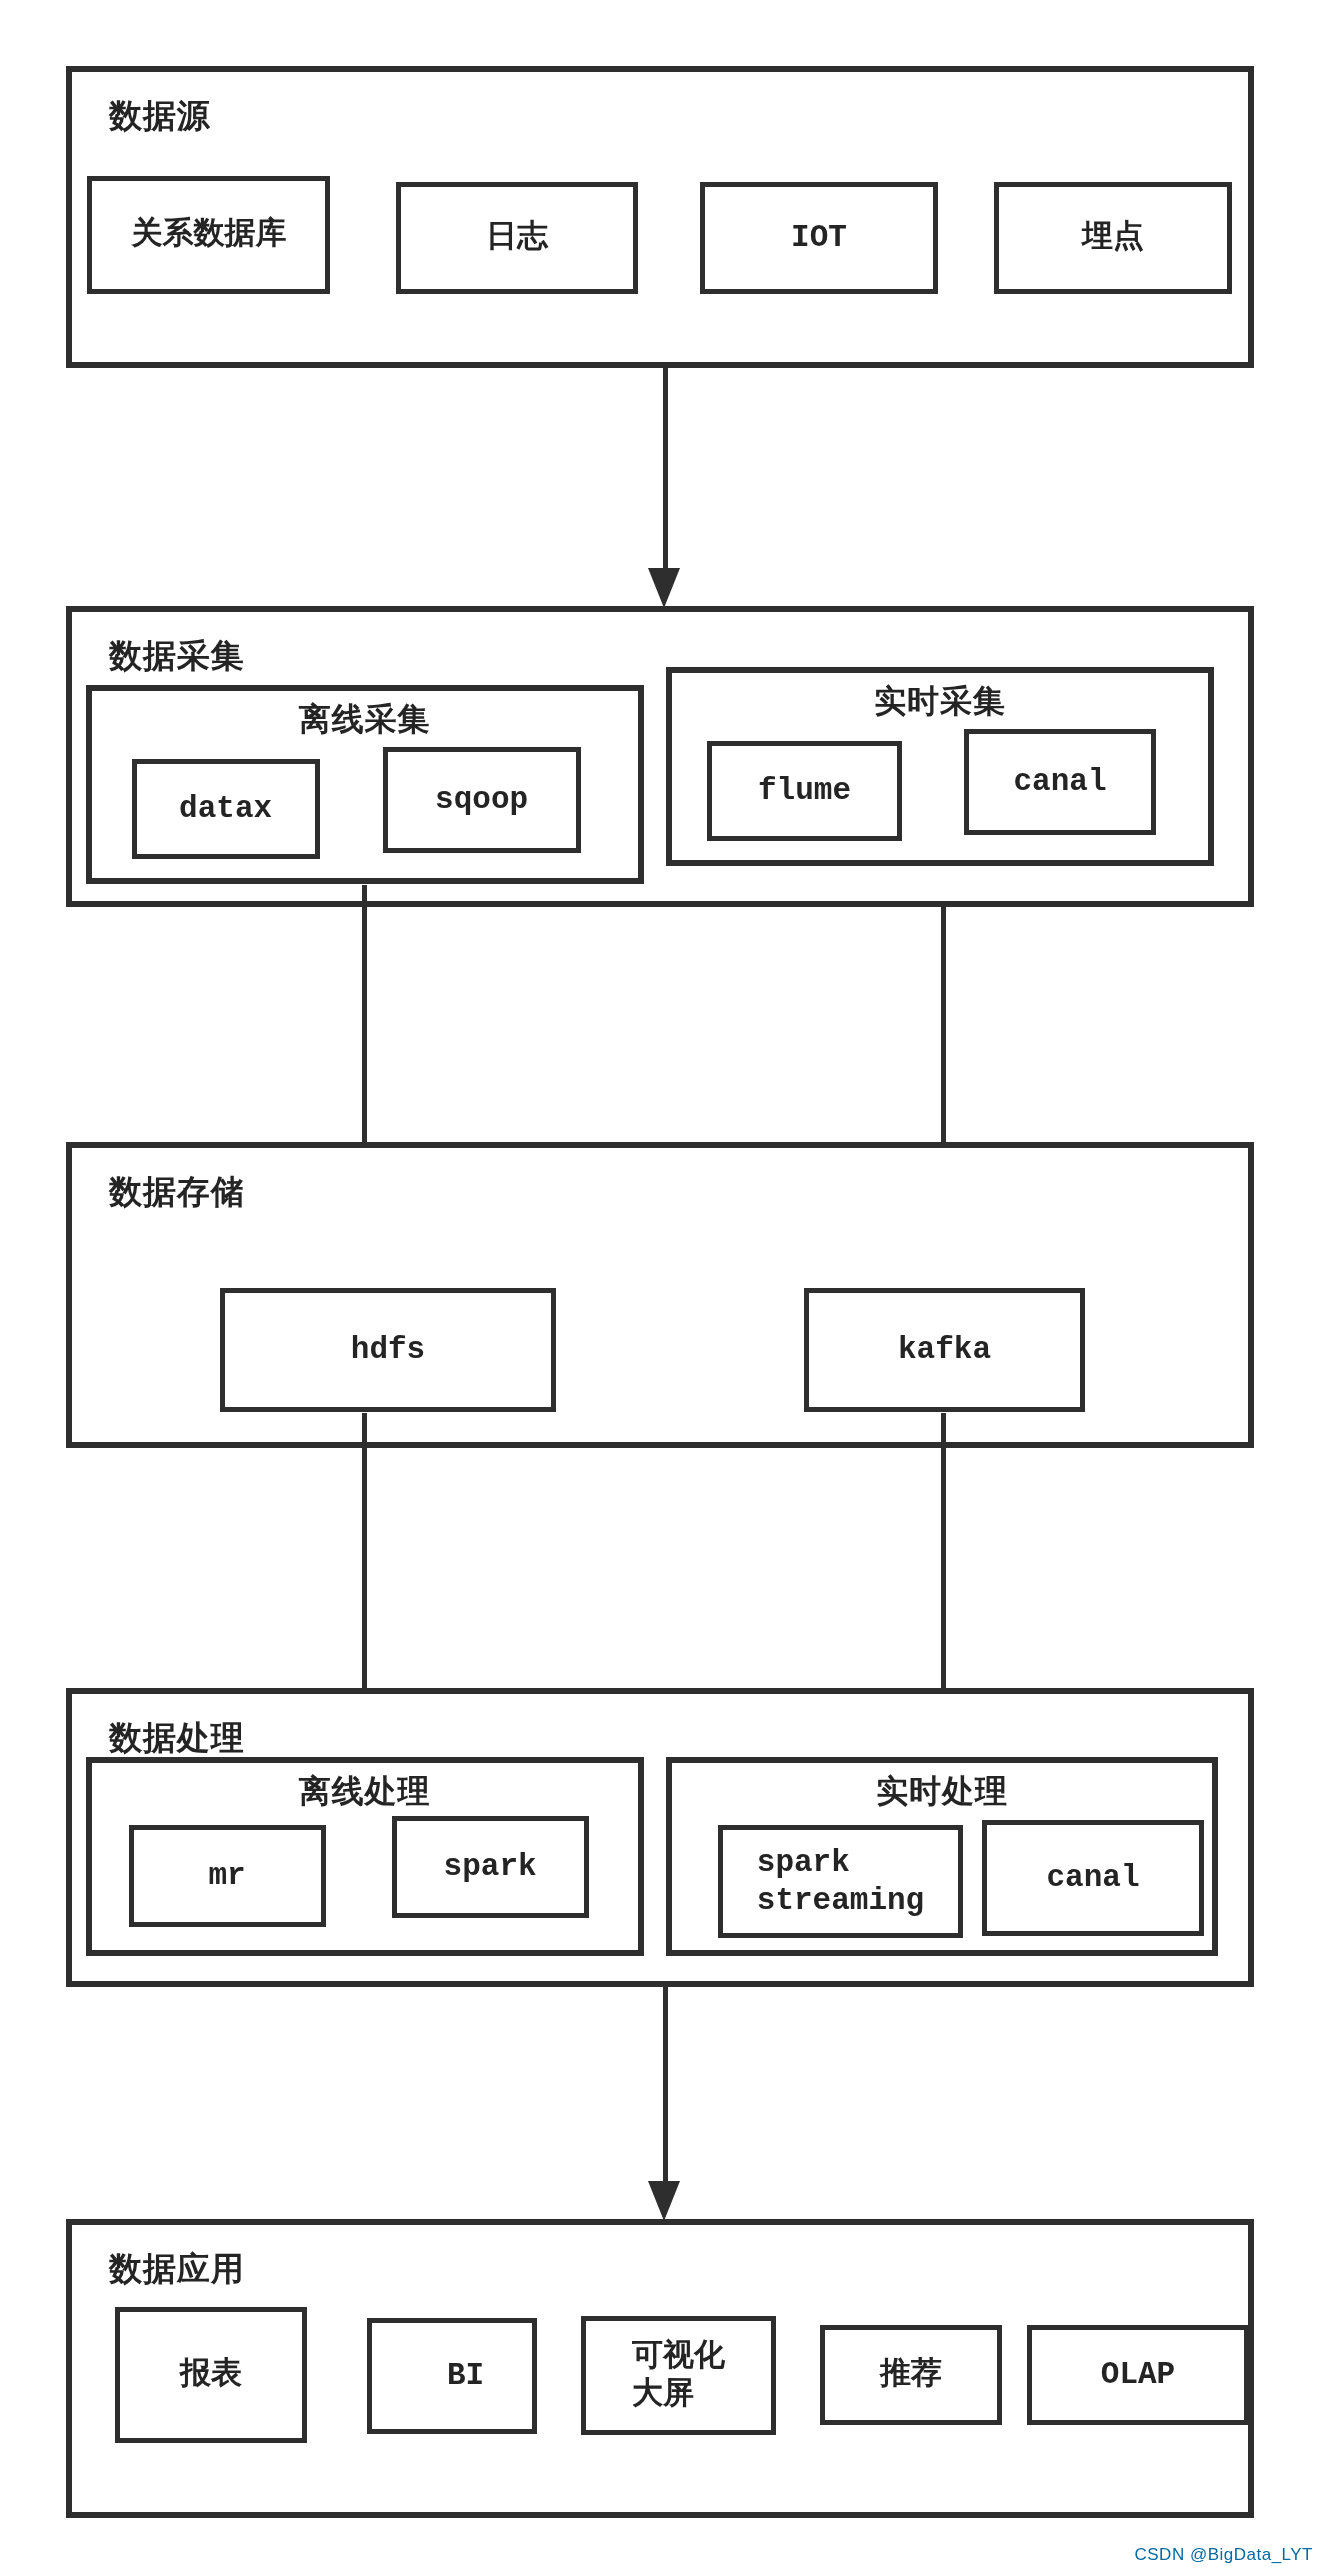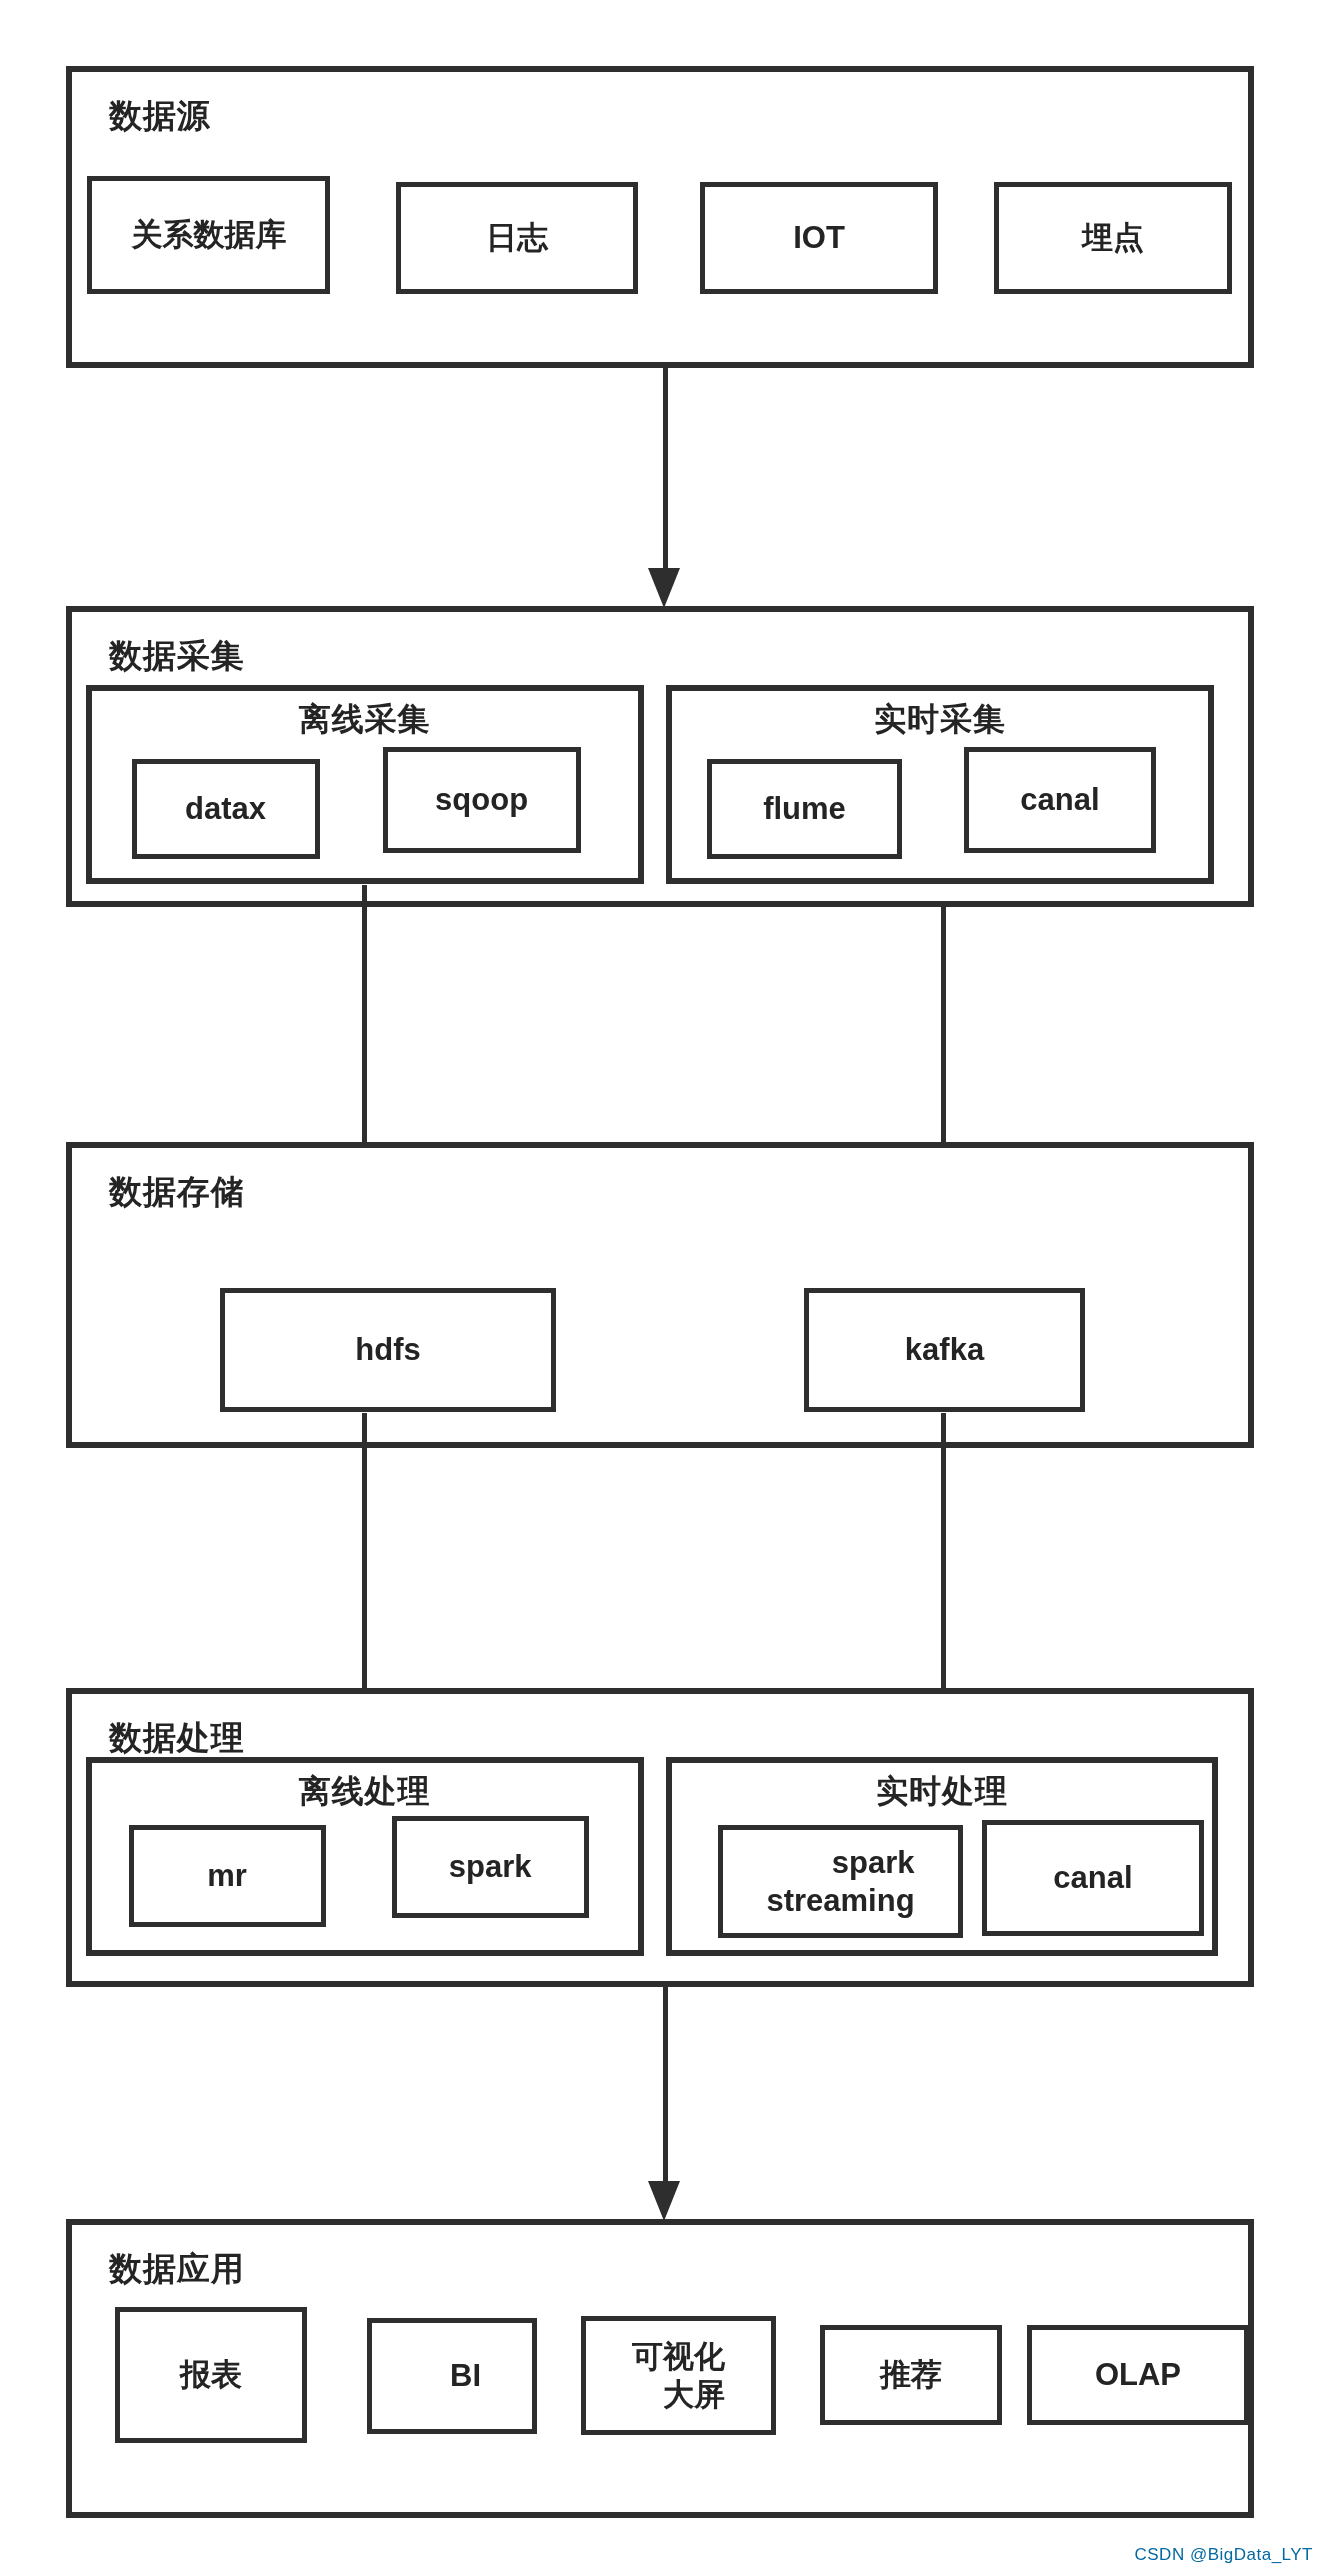--- a/index.html
+++ b/index.html
@@ -40,23 +40,24 @@
     font-size:32px;font-weight:bold;
     letter-spacing:0.9px;
   }
   .ibox{
     position:absolute;
     border:5.4px solid var(--bd);
     box-sizing:border-box;
     background:#ffffff;
     display:flex;align-items:center;justify-content:center;
     font-size:31px;font-weight:bold;
-    text-align:right;
+    text-align:left;
     white-space:pre-line;
     line-height:1.2;
+    font-family:Liberation Mono, monospace;
   }
   .vline{
     position:absolute;width:4.5px;
     background:var(--bd);
   }
   .ahead{
     position:absolute;width:0;height:0;
     border-left:16.3px solid transparent;
     border-right:16.3px solid transparent;
     border-top:40px solid var(--bd);
@@ -91,21 +92,21 @@
   <div class="vline" style="left:663px;top:368px;height:204px;"></div>
   <div class="ahead" style="left:648px;top:568px;"></div>
 
   <div class="sec" id="sec-collection">
     <div class="sec-title">数据采集</div>
     <div class="grp" style="left:13.6px;top:73px;width:558px;height:199px;">
       <div class="grp-title">离线采集</div>
       <div class="ibox" style="left:40px;top:68px;width:188px;height:100px;">datax</div>
       <div class="ibox" style="left:291px;top:56px;width:198px;height:106px;">sqoop</div>
     </div>
-    <div class="grp" style="left:594px;top:73px;width:548px;height:199px;padding-left:13px;">
+    <div class="grp" style="left:594px;top:55px;width:548px;height:199px;padding-left:13px;">
       <div class="grp-title">实时采集</div>
       <div class="ibox" style="left:35px;top:68px;width:195px;height:100px;">flume</div>
       <div class="ibox" style="left:292px;top:56px;width:192px;height:106px;">canal</div>
     </div>
   </div>
 
   <div class="vline" style="left:362px;top:885px;height:369px;"></div>
   <div class="ahead" style="left:348px;top:1251px;"></div>
   <div class="vline" style="left:941px;top:905px;height:349px;"></div>
   <div class="ahead" style="left:927px;top:1251px;"></div>

